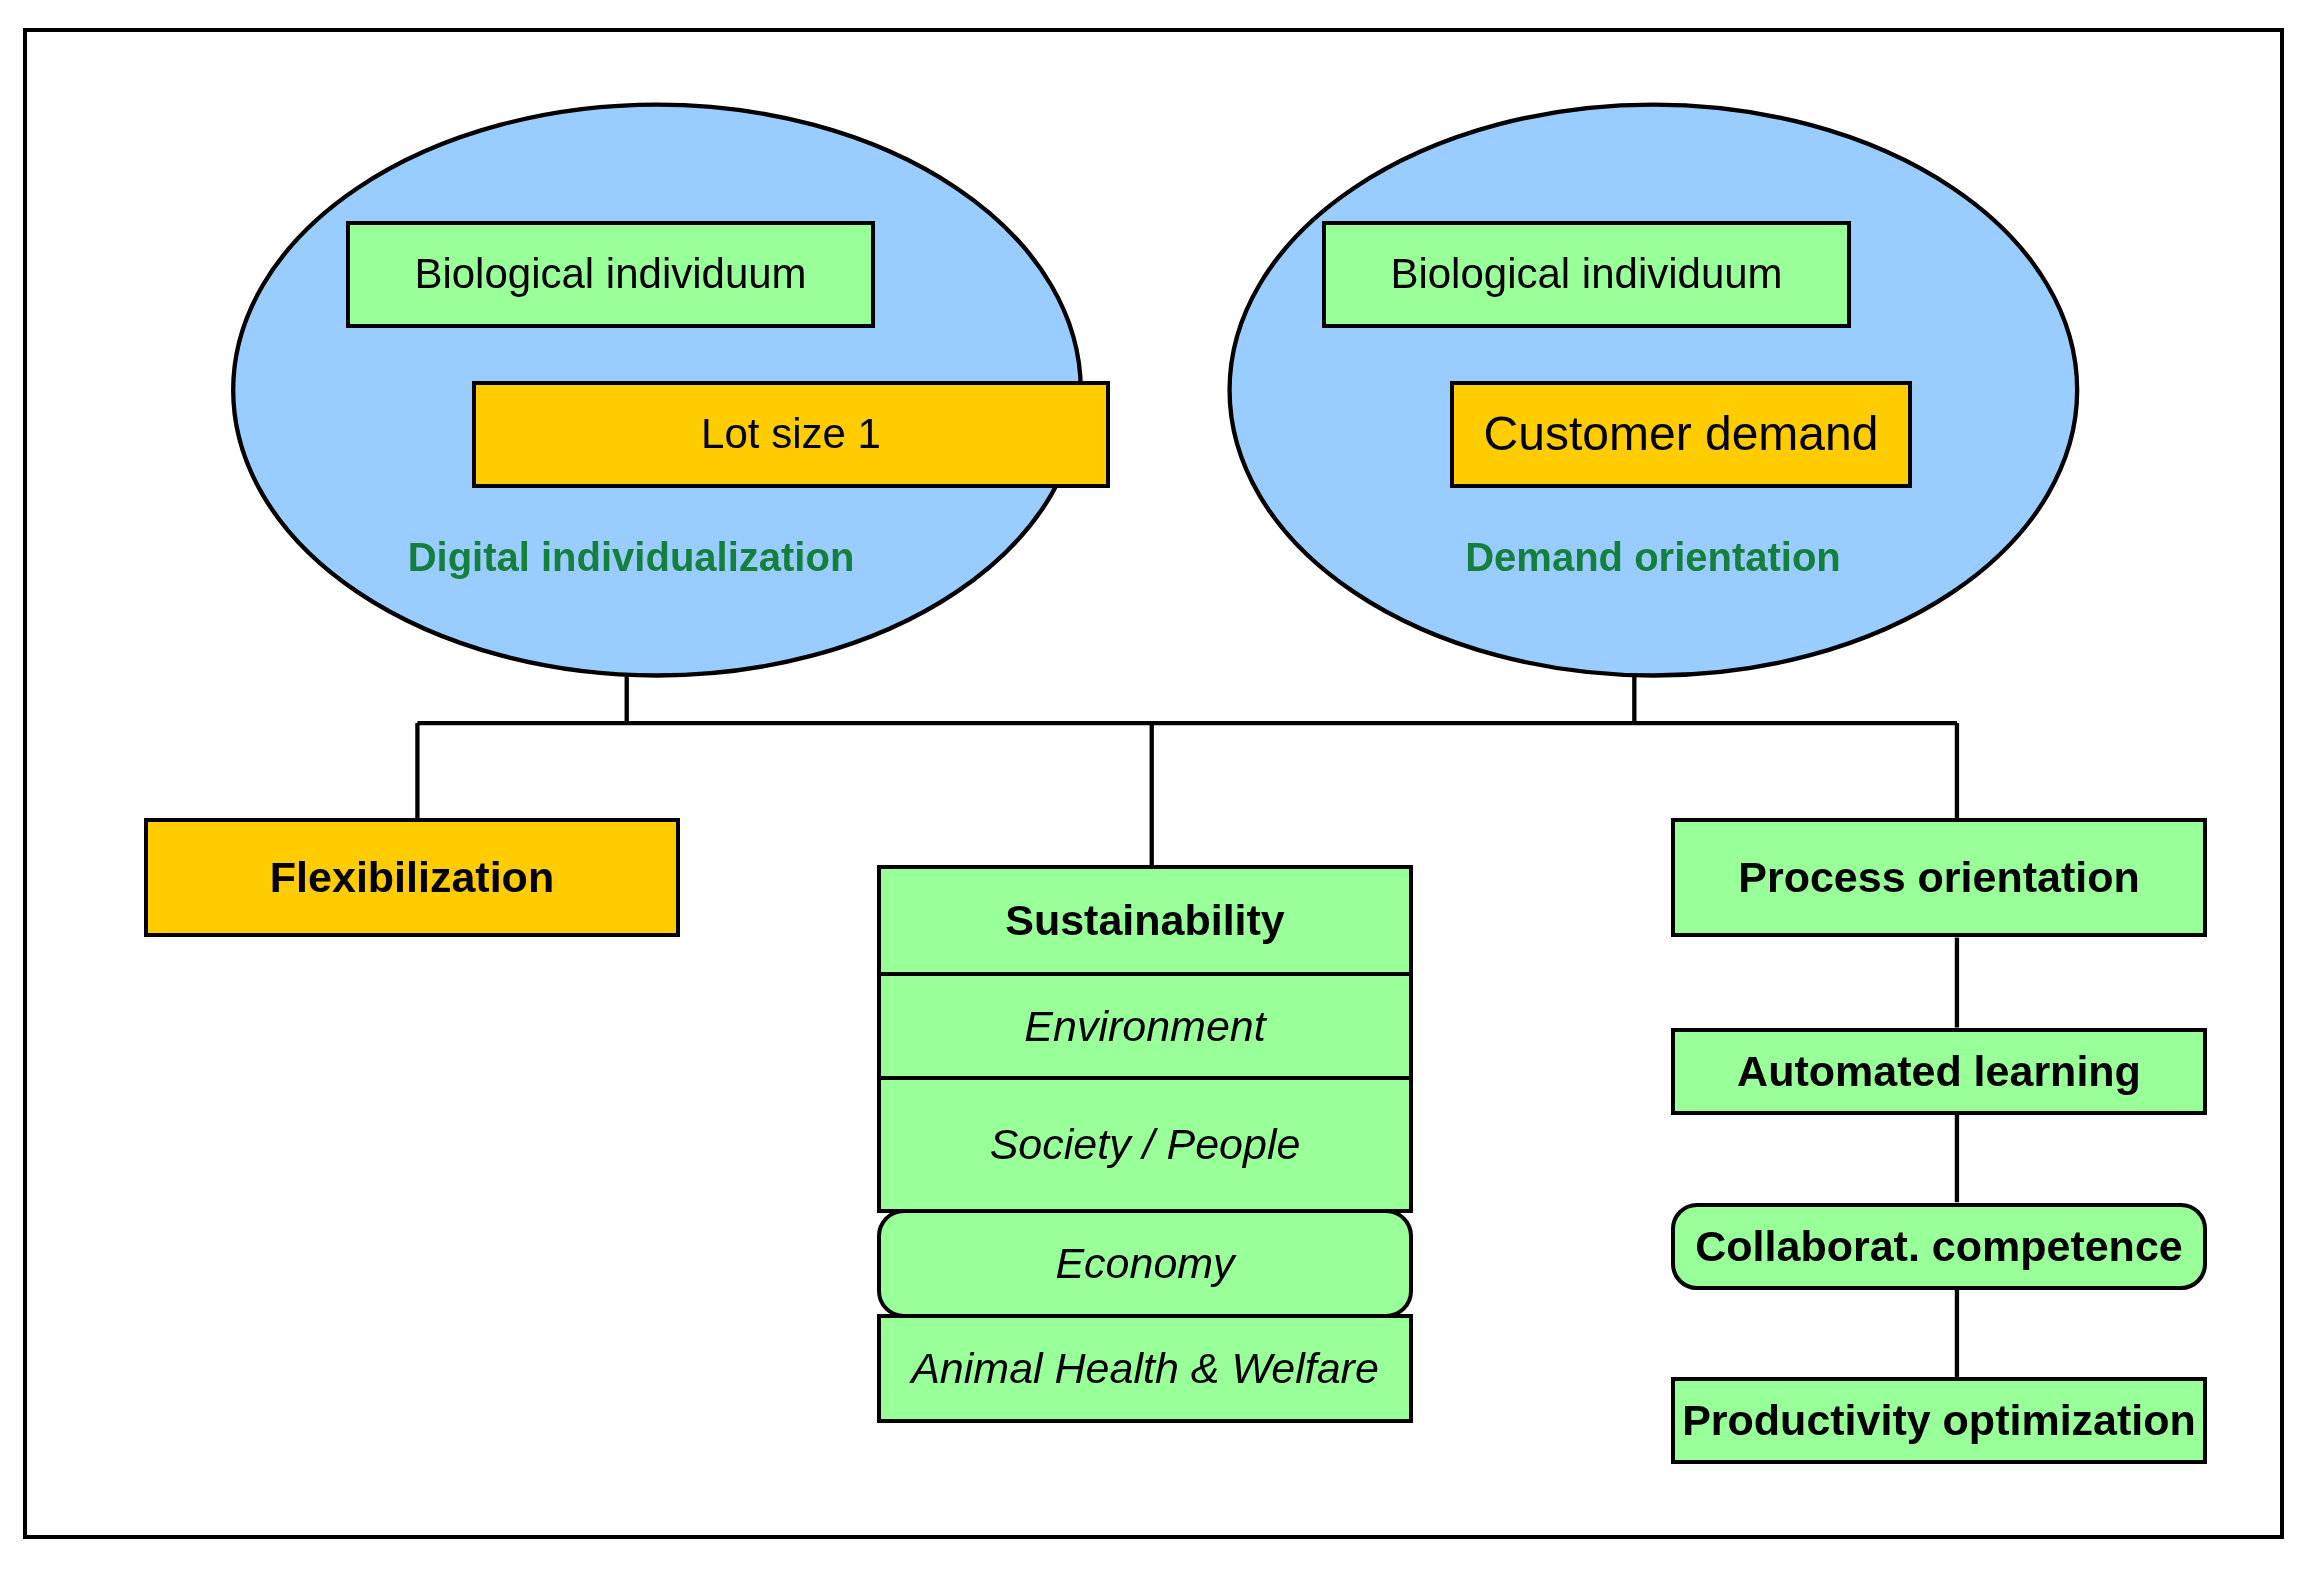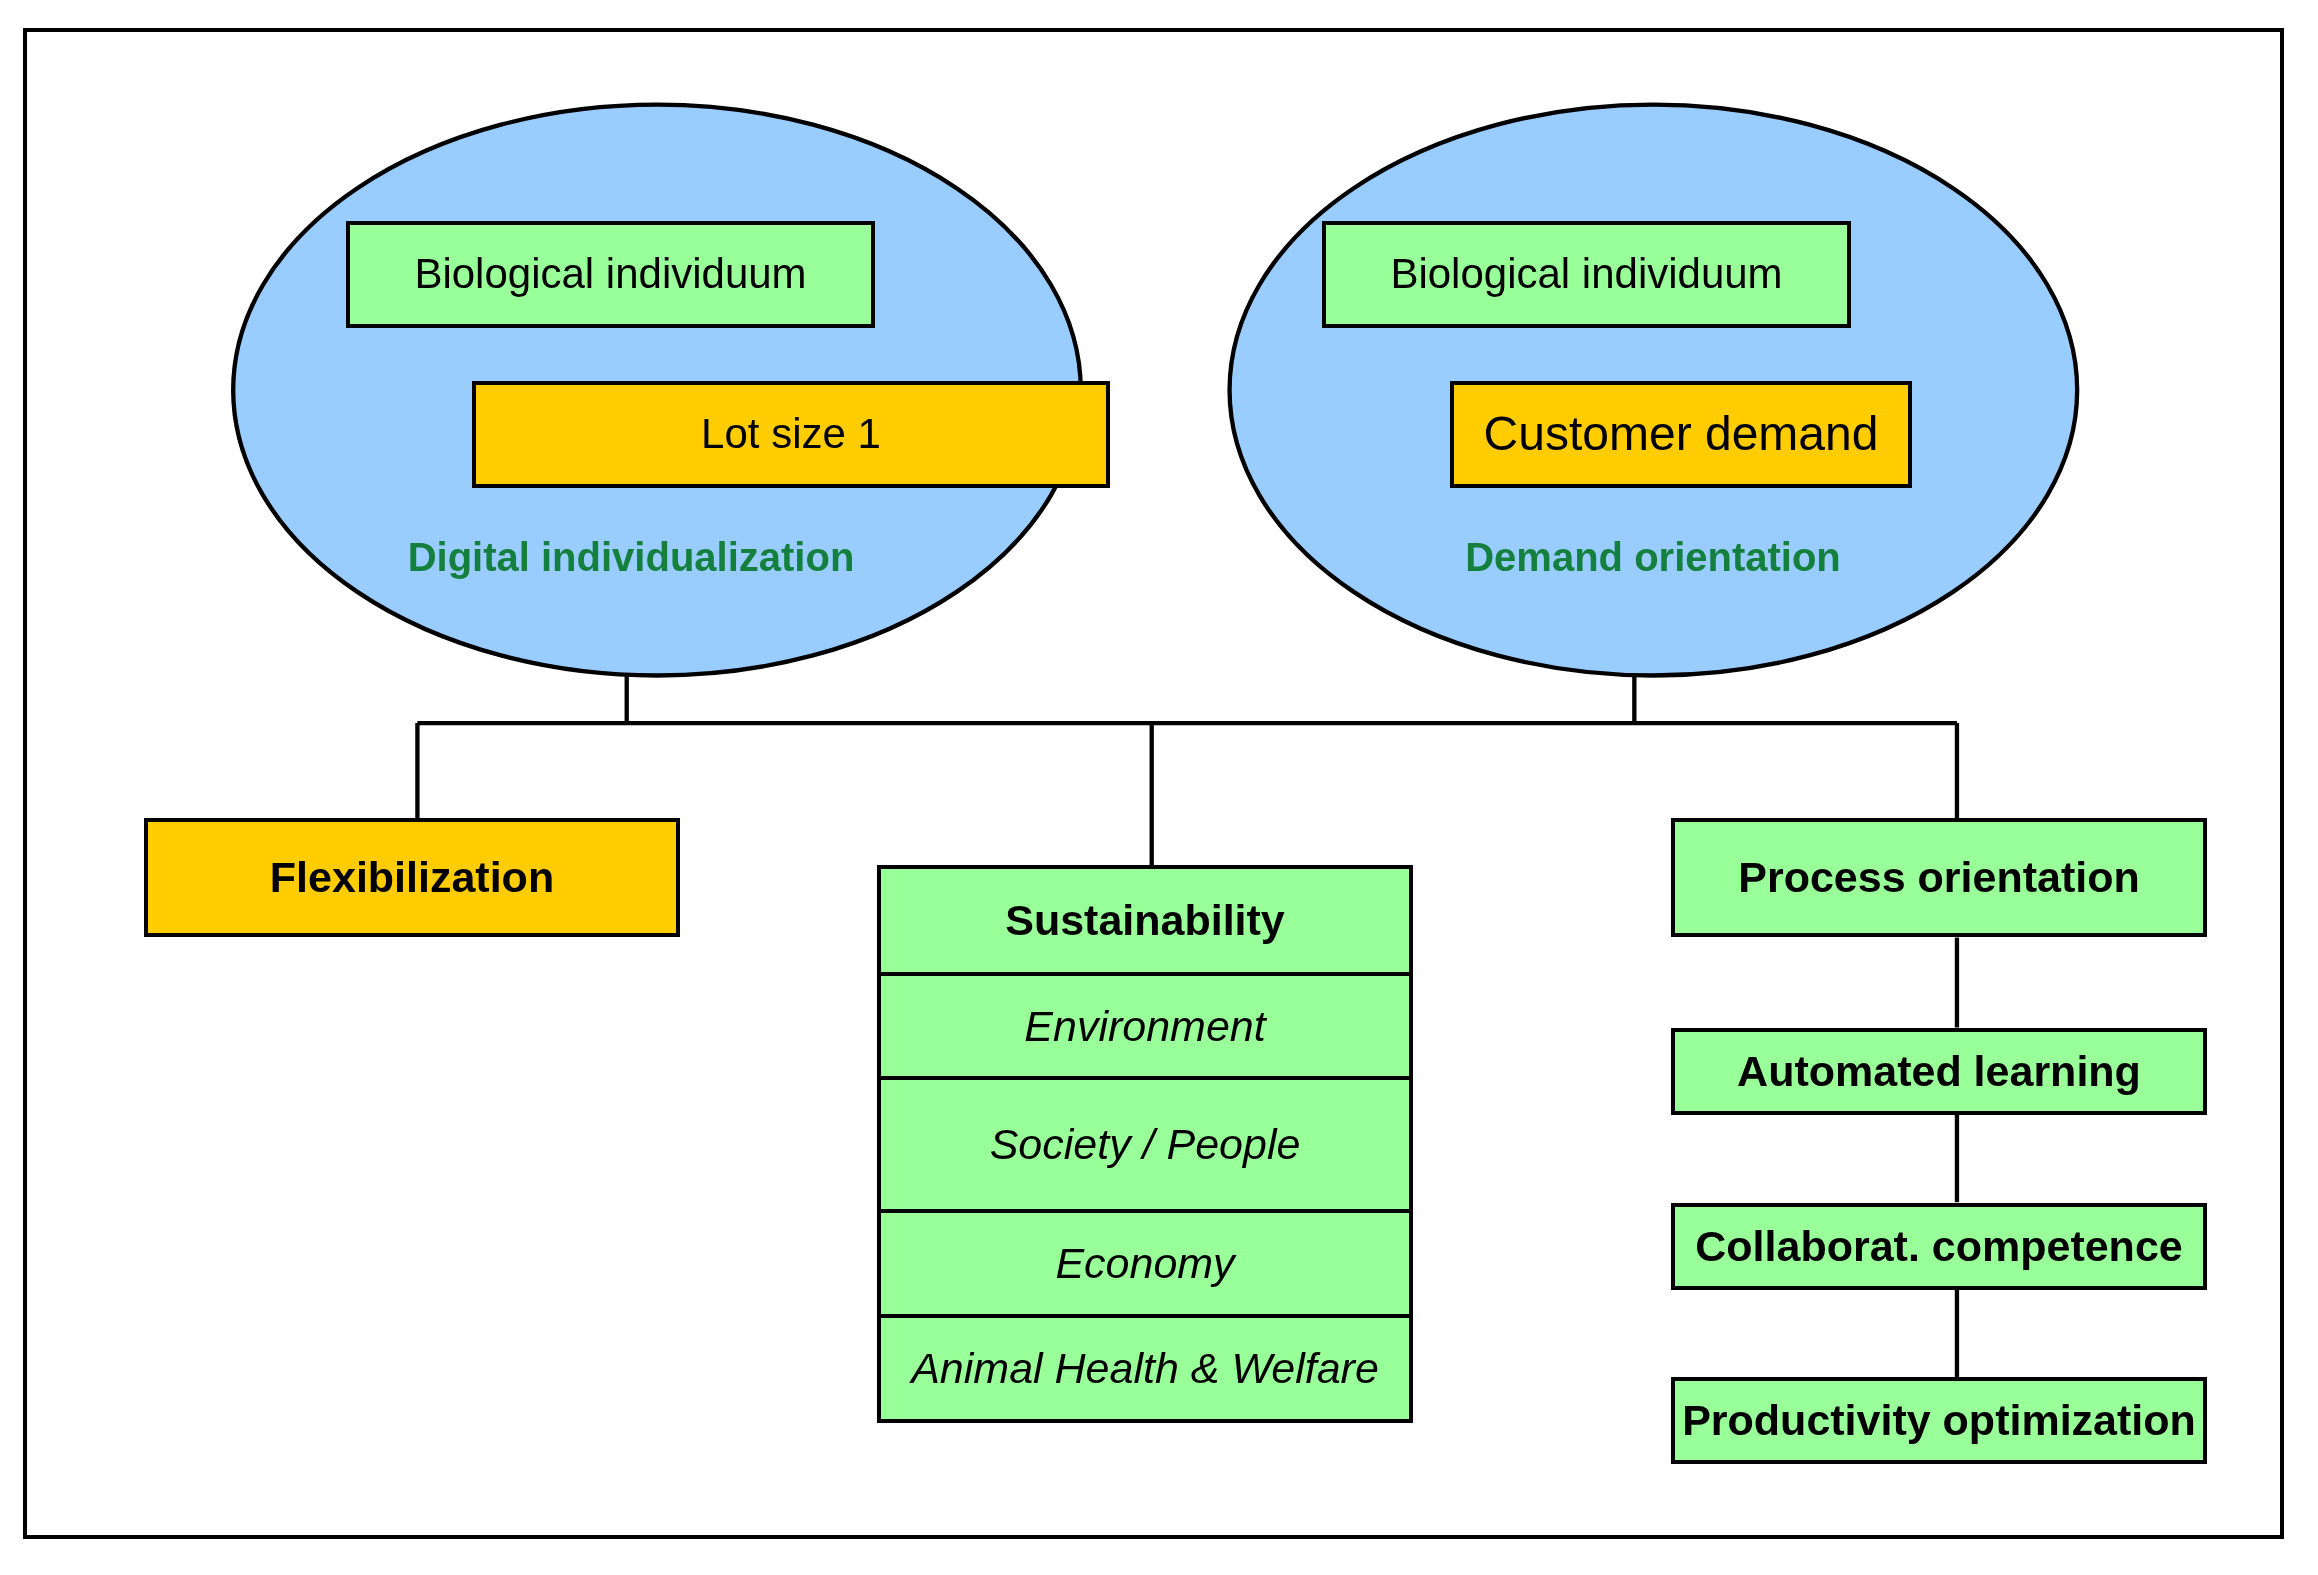--- a/index.html
+++ b/index.html
@@ -122,26 +122,26 @@
   <div class="nbox amber" style="left:1450px; top:381px; width:462px; height:107px; font-size:48px;">Customer demand</div>
 
   <div class="ellipse-caption" style="left:1376px; top:535px; width:554px;">Demand orientation</div>
 
   <div class="nbox amber bold" style="left:144px; top:818px; width:536px; height:119px; font-size:43px;">Flexibilization</div>
 
   <div class="stack" style="left:877px; top:865px; width:536px;">
     <div class="nbox green bold" style="height:111px; font-size:43px;">Sustainability</div>
     <div class="nbox green italic" style="height:109px; font-size:43px;">Environment</div>
     <div class="nbox green italic" style="height:137px; font-size:43px;">Society / People</div>
-    <div class="nbox green italic" style="height:109px; font-size:43px;">Economy</div>
+    <div class="nbox green italic" style="height:109px; font-size:43px;border-radius:27px;">Economy</div>
     <div class="nbox green italic" style="height:109px; font-size:43px;">Animal Health &amp; Welfare</div>
   </div>
 
   <div class="nbox green bold" style="left:1671px; top:818px; width:536px; height:119px; font-size:43px;text-align:center;">Process orientation</div>
 
   <div class="nbox green bold" style="left:1671px; top:1028px; width:536px; height:87px; font-size:43px;">Automated learning</div>
 
-  <div class="nbox green bold" style="left:1671px; top:1203px; width:536px; height:87px; font-size:43px;">Collaborat. competence</div>
+  <div class="nbox green bold" style="left:1671px; top:1203px; width:536px; height:87px; font-size:43px;border-radius:26px;">Collaborat. competence</div>
 
   <div class="nbox green bold" style="left:1671px; top:1377px; width:536px; height:87px; font-size:43px;text-align:center;">Productivity optimization</div>
 
 </div>
 
 
 </body></html>

